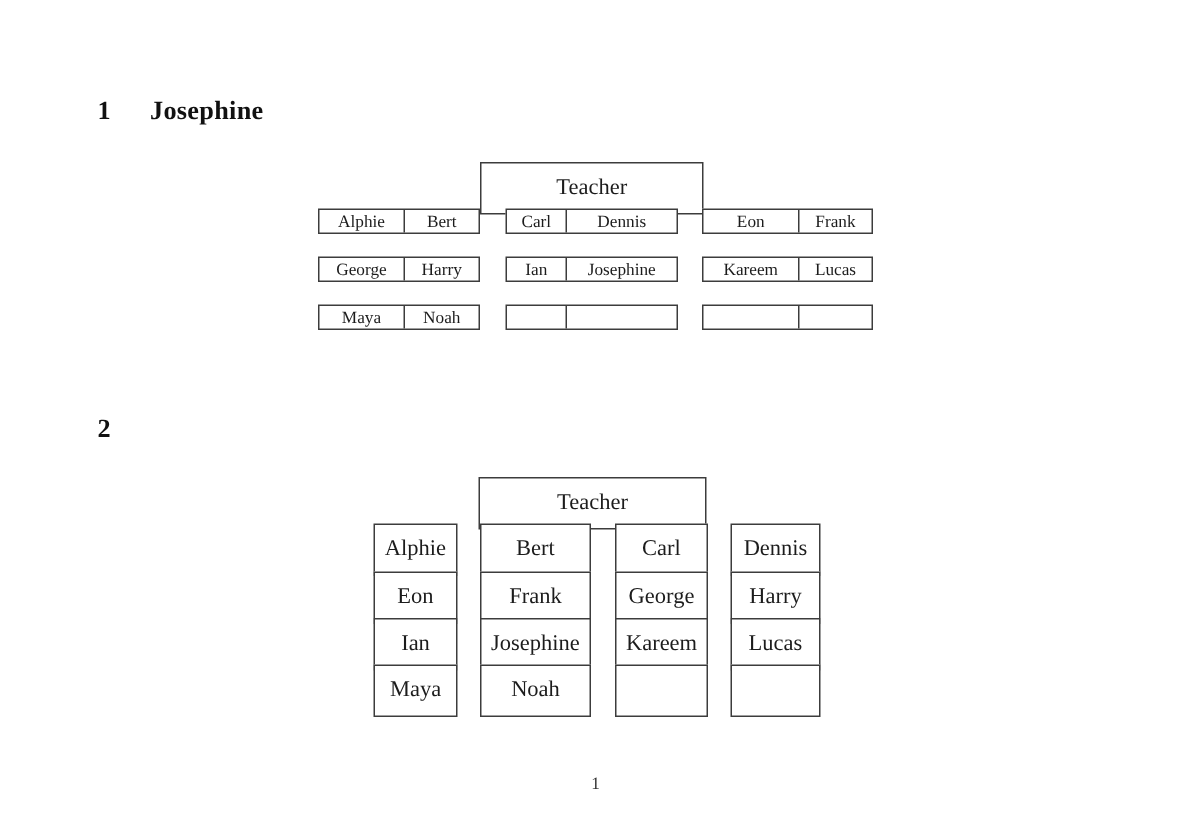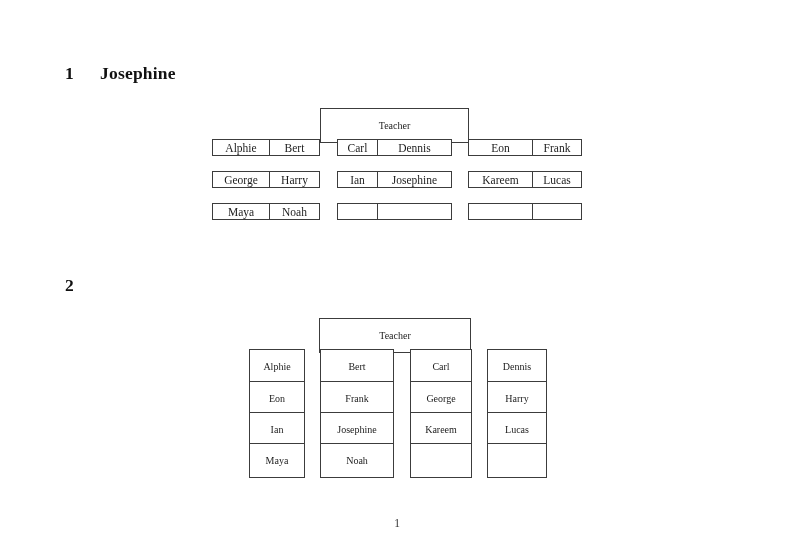--- a/index.html
+++ b/index.html
@@ -15,21 +15,21 @@
     font-weight: bold; font-size: 17.5px; color: #111111;
     letter-spacing: 0.2px;
   }
   .heading .sec-num { width: 35px; }
   .h1 { top: 63px; }
   .h2 { top: 275px; }
   .tbox {
     position: absolute; height: 35px;
     border: 1px solid #3c3c3c; background: #ffffff;
     display: flex; align-items: center; justify-content: center;
-    font-size: 10px; color: #1c1c1c; line-height: 15px;
+    font-size: 15px; color: #1c1c1c; line-height: 15px;
   }
   .desk {
     position: absolute; height: 17px;
     border: 1px solid #3c3c3c; background: #ffffff;
     display: flex;
   }
   .desk .seat {
     display: flex; align-items: center; justify-content: center;
     font-size: 11.5px; color: #1c1c1c; height: 100%;
   }

